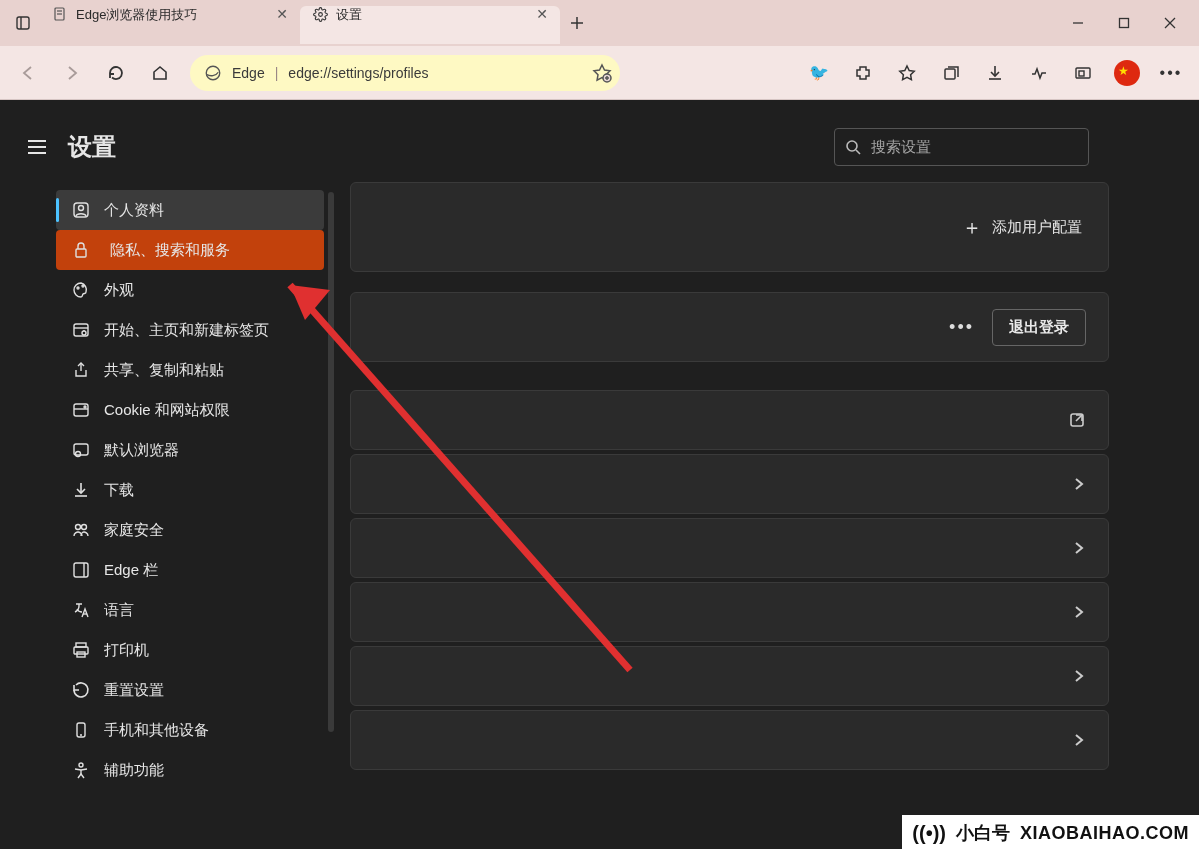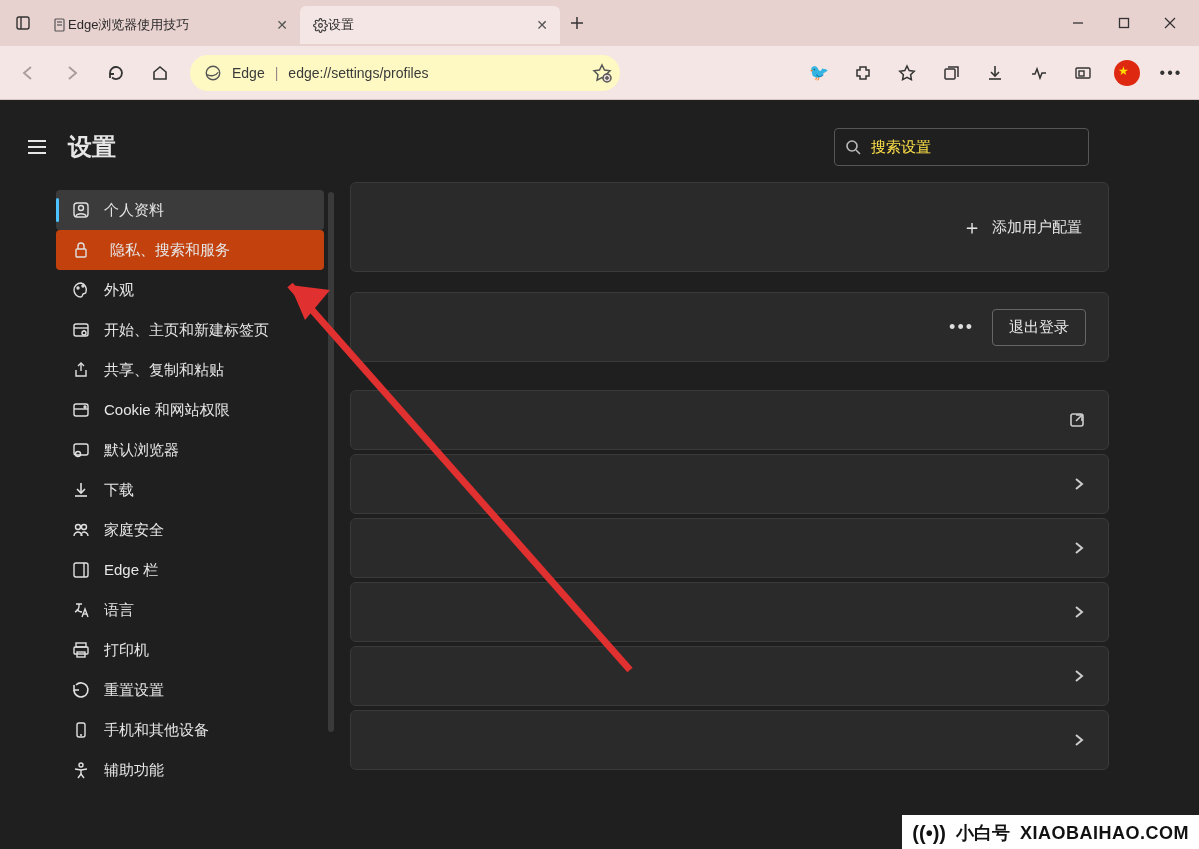--- a/index.html
+++ b/index.html
@@ -16,25 +16,25 @@
     background: #e8d2cf;
     display: flex; align-items: center;
     padding: 0 6px;
   }
   .titlebar .sq {
     width: 34px; height: 34px;
     display: flex; align-items: center; justify-content: center;
     color: #3a3a3a; border-radius: 4px;
   }
   .tab {
-    display: flex; align-items: center;
+    display: flex; align-items: flex-start;
     height: 38px; margin-top: 4px;
     padding: 0 12px; border-radius: 6px 6px 0 0;
     color: #2a2a2a; font-size: 13px;
-    min-width: 260px;
+    gap: 8px; min-width: 260px;
     position: relative;
   }
   .tab.active { background: #f4e6e4; }
   .tab .ico { width:16px; height:16px; display:flex; align-items:center; justify-content:center;}
   .tab .close { margin-left: auto; font-size: 14px; color:#555;}
   .newtab { width:34px; height:34px; display:flex;align-items:center;justify-content:center;color:#333;}
   .win-controls { margin-left:auto; display:flex; gap:0;}
   .win-controls .wc { width:46px;height:46px;display:flex;align-items:center;justify-content:center;color:#333;}
   
   .toolbar {
@@ -73,21 +73,21 @@
     display:flex; align-items:center;
     padding: 28px 20px 16px 20px;
   }
   .hamburger{width:34px;height:34px;display:flex;flex-direction:column;justify-content:center;gap:4px;align-items:center;margin-right:14px;}
   .hamburger span{display:block;width:18px;height:2px;background:#e6e6e6;}
   .settings-title{font-size:24px;font-weight:600;}
   .search-box{
     margin-left:auto; width:255px;height:38px;
     border:1px solid #555;border-radius:4px;
     display:flex;align-items:center;padding:0 10px;gap:10px;
-    color:#fde047;font-size:15px;
+    color:#a3a3a3;font-size:15px;
     margin-right:90px;
   }
   .panes{display:flex;height:calc(100% - 80px);}
   
   .sidebar{
     width:340px; padding: 8px 0 0 56px;
     position:relative;
   }
   .sb-scroll{
     position:absolute; right:6px; top:10px;
@@ -118,21 +118,21 @@
   .plus{font-size:20px;}
   .profile-row{
     margin-top:20px;height:70px;
     display:flex;align-items:center;justify-content:flex-end;
     padding:0 22px;gap:18px;
     border-radius:6px; border:1px solid #3a3a3a;background:#2a2a2a;
   }
   .dots{letter-spacing:2px;color:#ddd;font-size:18px;}
   .signout-btn{
     border:1px solid #666; padding:8px 16px;border-radius:4px;
-    font-size:15px;color:#eaeaea;background:transparent;
+    font-size:15px;color:#eaeaea;background:transparent;font-weight:bold;
   }
   .link-list{margin-top:28px;}
   .link-row{
     height:60px;border:1px solid #3a3a3a;background:#2a2a2a;
     border-radius:6px;margin-bottom:4px;
     display:flex;align-items:center;justify-content:flex-end;
     padding:0 22px;color:#ccc;font-size:20px;
   }
   
   .wm{position:absolute;inset:100px 0 0 0;pointer-events:none;opacity:.4;overflow:hidden;}

